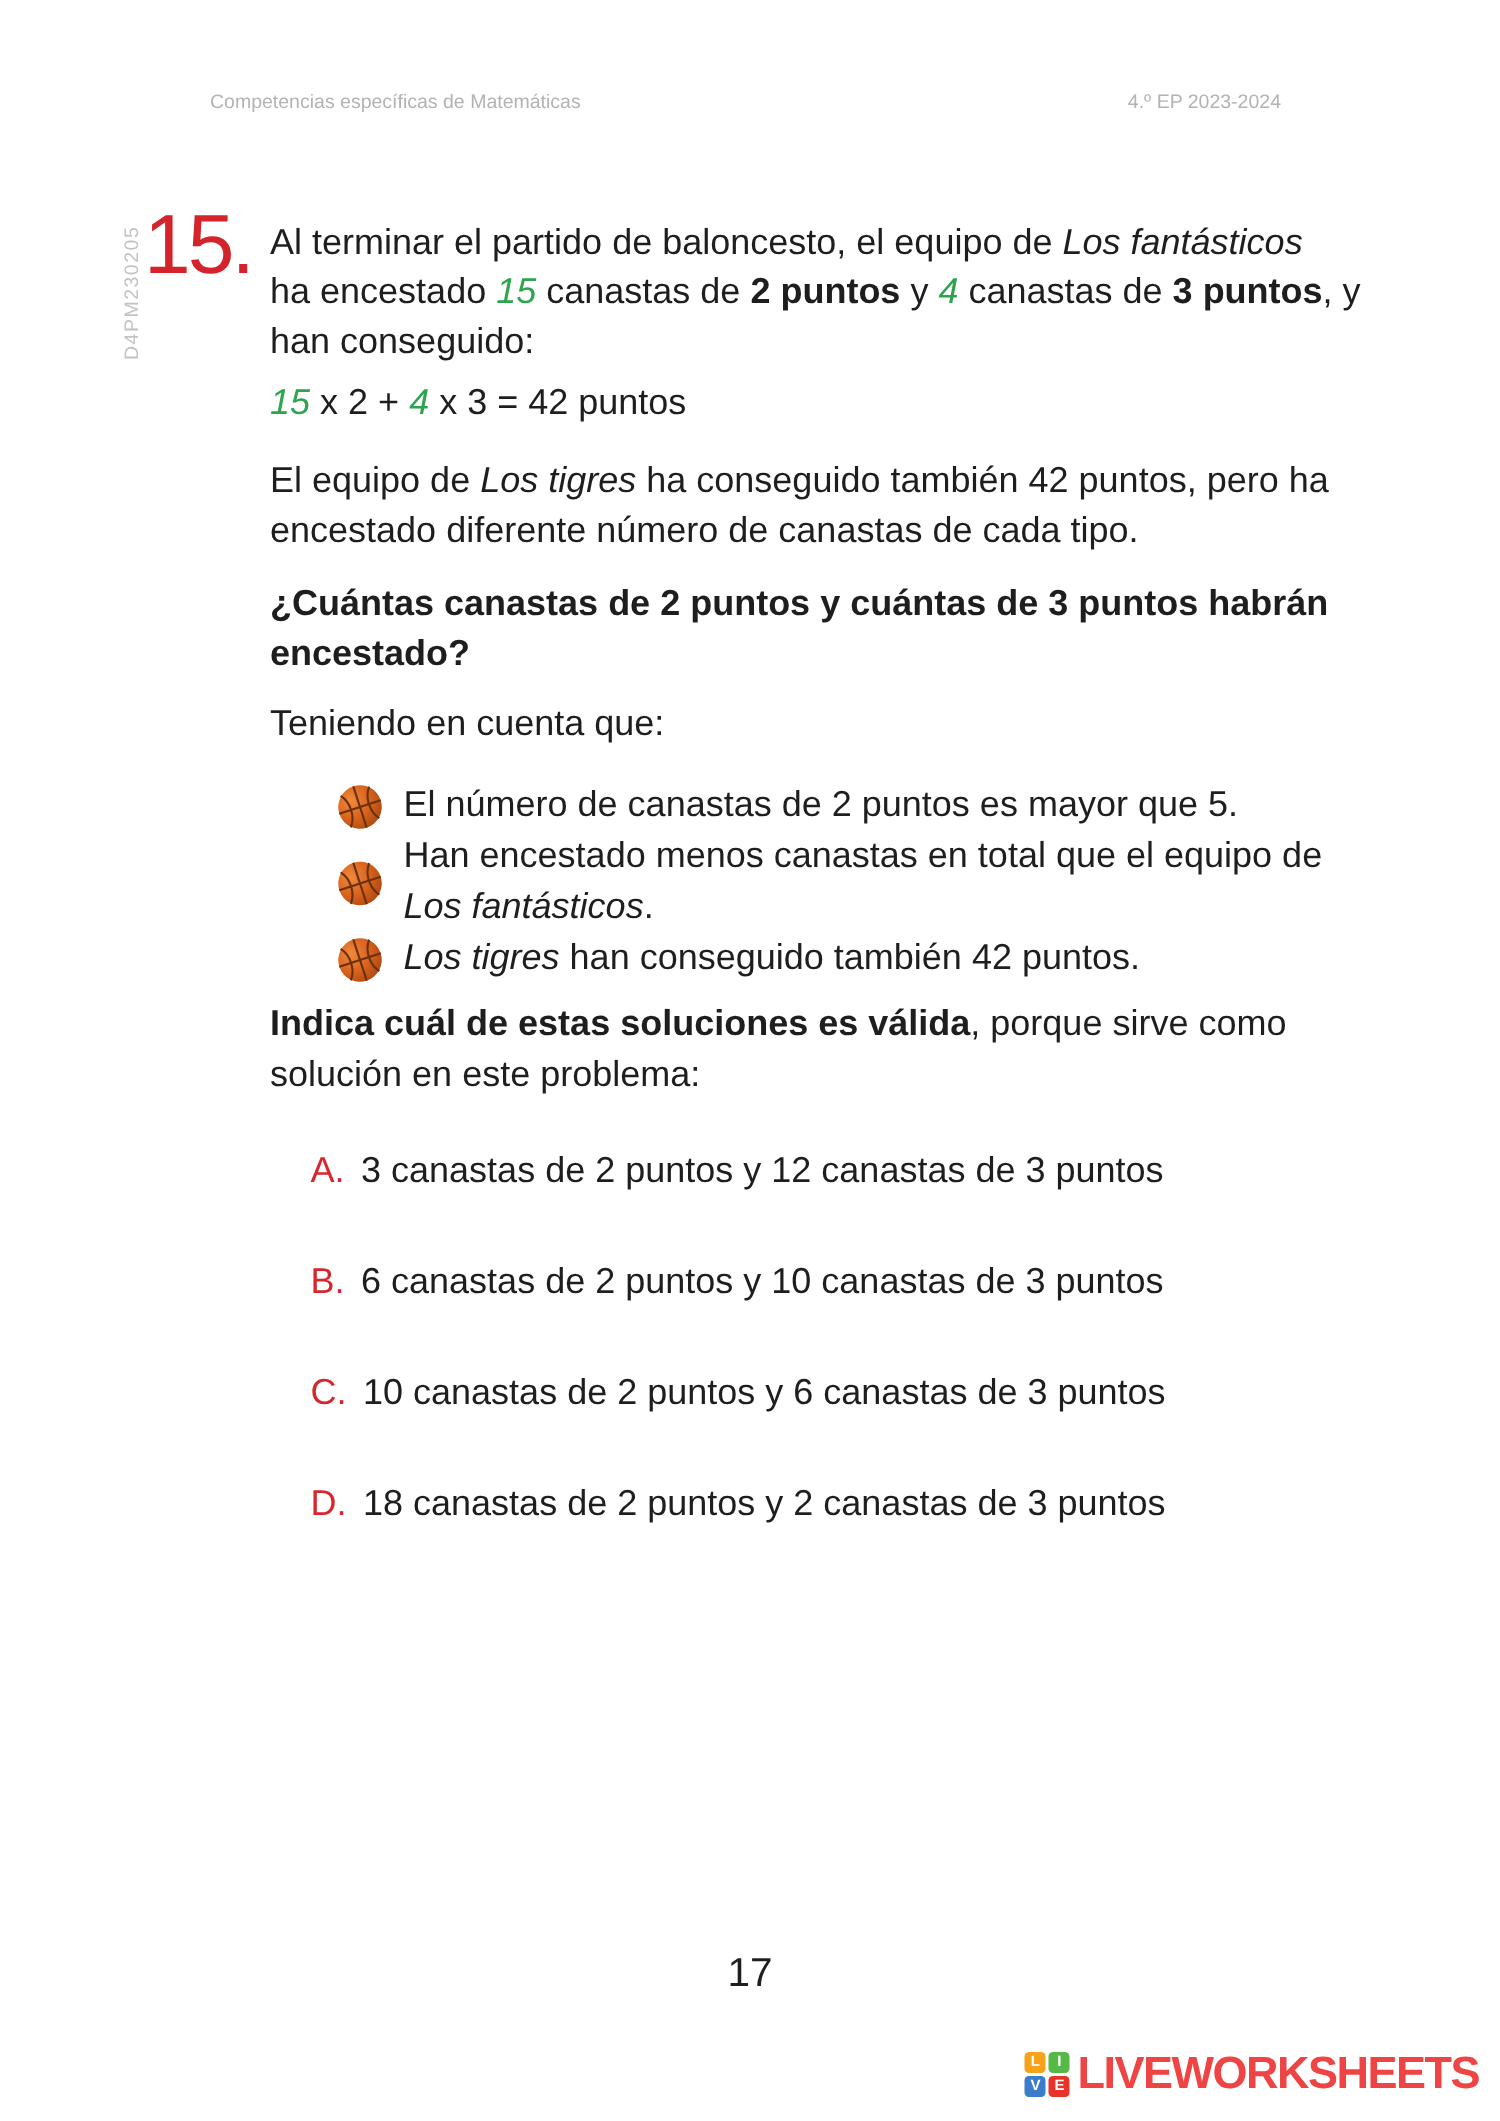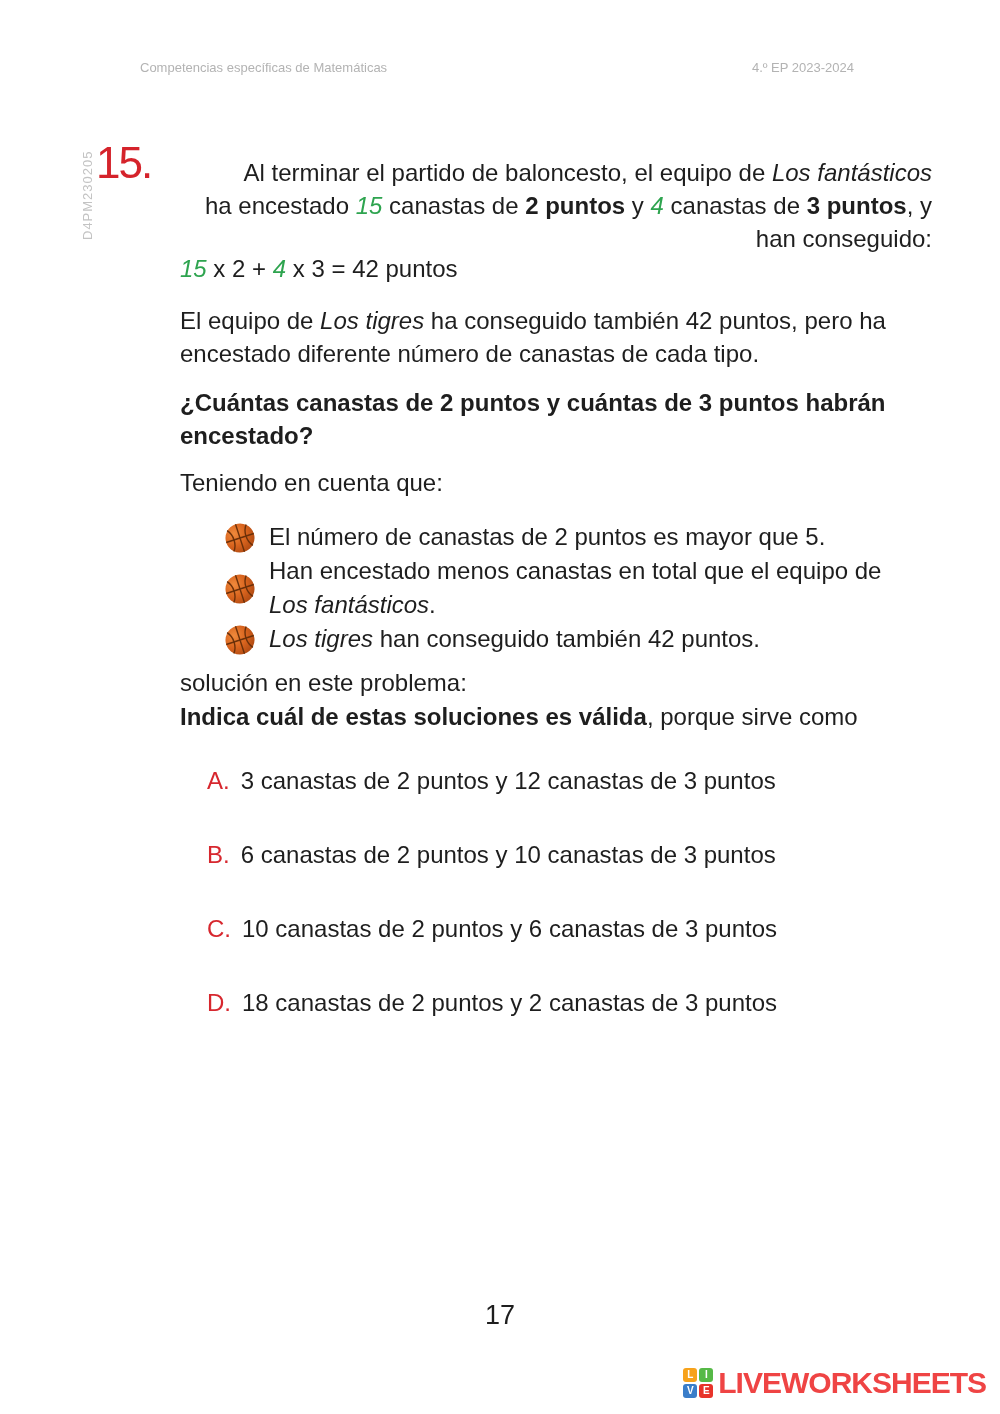--- a/index.html
+++ b/index.html
@@ -9,29 +9,29 @@
   }
   .hdr{position:absolute;top:60px;font-size:13px;color:#b3b3b3;}
   .hdr-left{left:140px;}
   .hdr-right{right:146px;}
   .side-code{
     position:absolute;left:80px;top:240px;font-size:13px;color:#c3c3c3;
     letter-spacing:1px;white-space:nowrap;
     transform:rotate(-90deg);transform-origin:0 0;
   }
   .q-number{
-    position:absolute;left:96px;top:134px;font-size:44px;line-height:58px;
+    position:absolute;left:96px;top:134px;font-size:56px;line-height:58px;
     color:#D5232B;letter-spacing:-2px;text-align:center;
   }
   .block{position:absolute;left:180px;width:752px;font-size:24px;line-height:33px;}
   .line{white-space:nowrap;}
   .s-i{font-style:italic;}
   .s-b{font-weight:bold;}
   .s-g{color:#2EA44F;font-style:italic;}
-  .intro{top:156px;text-align:right;}
+  .intro{top:145px;}
   .equation{top:252px;text-align:left;}
   .tigres{top:304px;}
   .question{top:386px;font-weight:bold;}
   .teniendo{top:466px;}
   .hints{position:absolute;left:224px;top:520px;width:710px;}
   .hint{display:flex;align-items:center;}
   .ball{flex:0 0 32px;width:32px;height:32px;margin-top:2px;margin-right:13px;}
   .hint-text{font-size:24px;line-height:34px;}
   .indica{top:666px;line-height:34px;}
   .options{position:absolute;left:207px;top:768px;width:720px;}
@@ -126,22 +126,22 @@
           </g>
         </svg>
       </span>
       <div class="hint-text">
           <div class="line"><span class="s-i">Los tigres</span><span> han conseguido también 42 puntos.</span></div>
         </div>
     </div>
   </div>
 
   <div class="block indica">
+      <div class="line"><span class="s-b">Indica cuál de estas soluciones es válida</span><span>, porque sirve como</span></div>
       <div class="line"><span>solución en este problema:</span></div>
-      <div class="line"><span class="s-b">Indica cuál de estas soluciones es válida</span><span>, porque sirve como</span></div>
     </div>
 
   <div class="options">
     <div class="option">
       <span class="opt-letter">A.</span>
       <span class="opt-text">3 canastas de 2 puntos y 12 canastas de 3 puntos</span>
     </div>
     <div class="option">
       <span class="opt-letter">B.</span>
       <span class="opt-text">6 canastas de 2 puntos y 10 canastas de 3 puntos</span>

